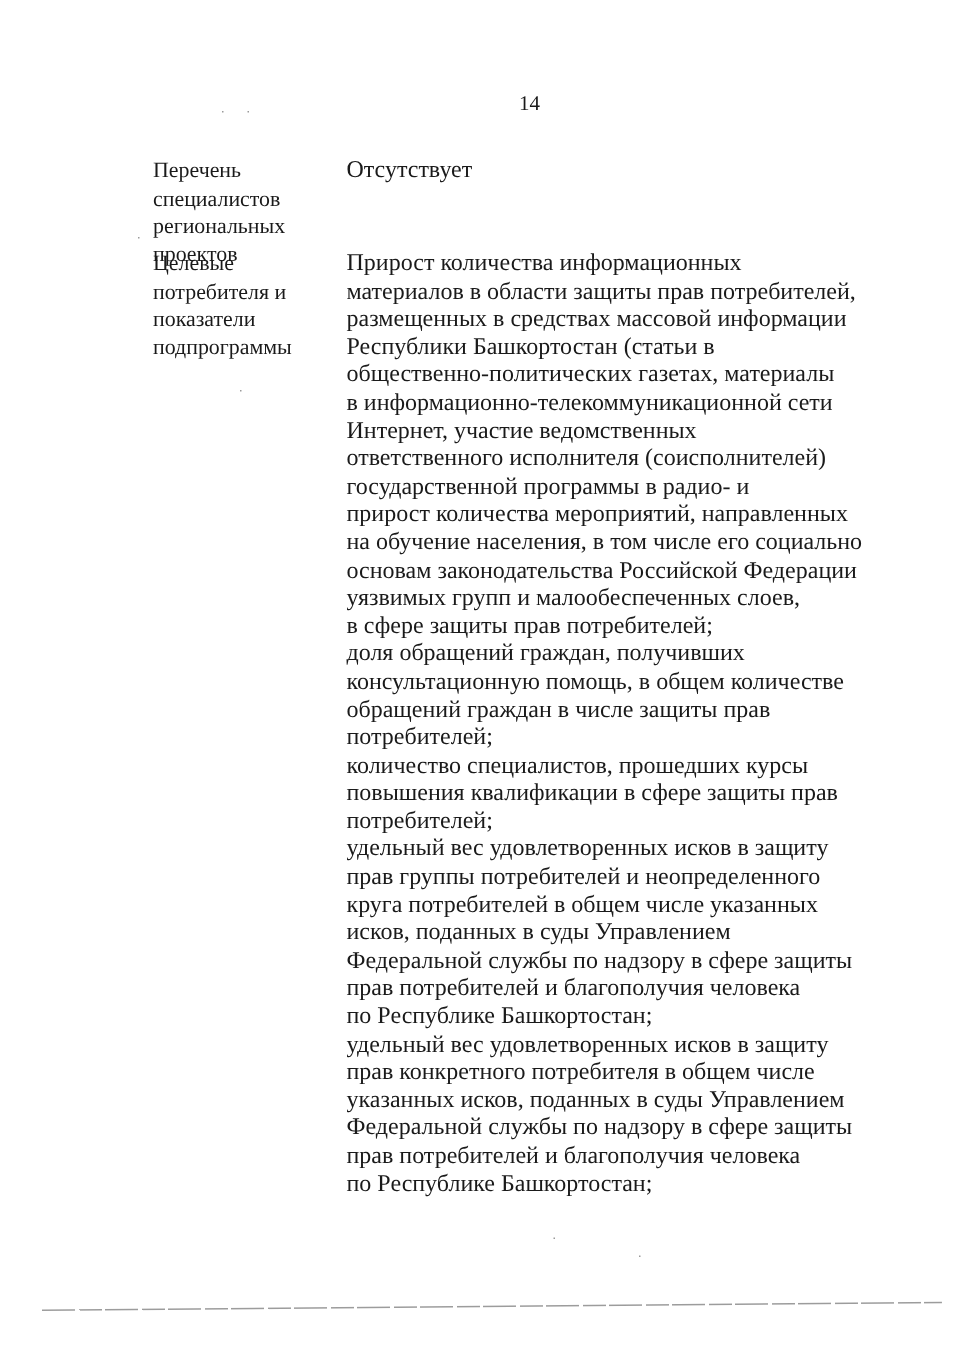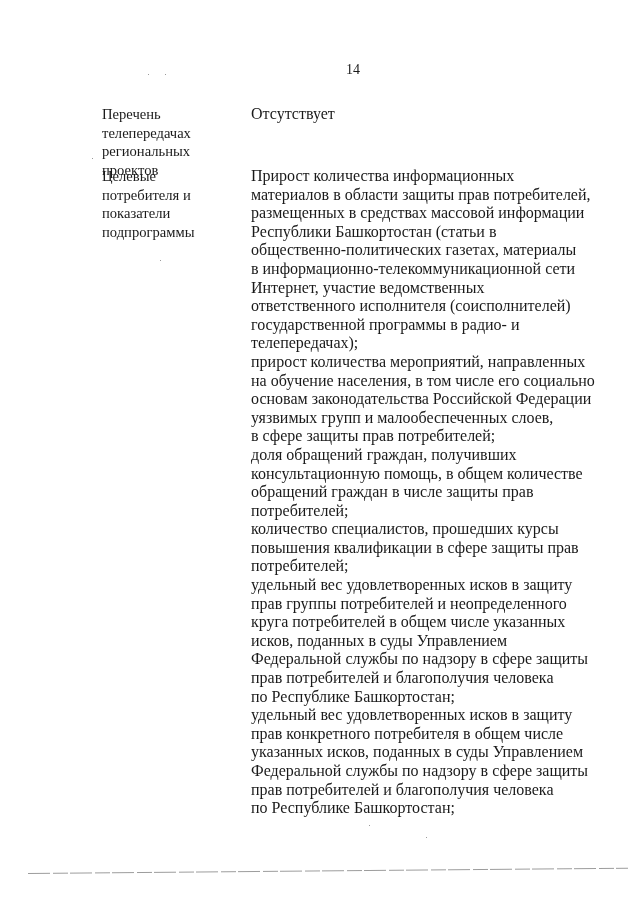--- a/index.html
+++ b/index.html
@@ -20,21 +20,20 @@
       top: 61px;
       left: 346px;
       font-size: 14px;
       line-height: 18px;
     }
     .row {
       position: absolute;
       left: 102px;
       width: 480px;
       display: flex;
-      gap: 20px;
     }
     .row-label {
       width: 129px;
       flex: 0 0 129px;
       font-size: 14.6px;
       line-height: 18.6px;
     }
     .row-value {
       flex: 1 1 auto;
       font-size: 16px;
@@ -64,21 +63,21 @@
 </head>
 <body>
 
 <div>
 
   <div class="page-number">14</div>
 
   <div class="row" id="row-projects">
     <div class="row-label">
       <span class="ln">Перечень</span>
-      <span class="ln">телепередачах</span>
+      <span class="ln">специалистов</span>
       <span class="ln">региональных</span>
       <span class="ln">проектов</span>
     </div>
     <div class="row-value">
       <span class="ln">Отсутствует</span>
     </div>
   </div>
 
   <div class="row" id="row-indicators">
     <div class="row-label">
@@ -90,21 +89,20 @@
     <div class="row-value">
       <span class="ln">Прирост количества информационных</span>
       <span class="ln">материалов в области защиты прав потребителей,</span>
       <span class="ln">размещенных в средствах массовой информации</span>
       <span class="ln">Республики Башкортостан (статьи в</span>
       <span class="ln">общественно-политических газетах, материалы</span>
       <span class="ln">в информационно-телекоммуникационной сети</span>
       <span class="ln">Интернет, участие ведомственных</span>
       <span class="ln">ответственного исполнителя (соисполнителей)</span>
       <span class="ln">государственной программы в радио- и</span>
-      <span class="ln">телепередачах);</span>
       <span class="ln">прирост количества мероприятий, направленных</span>
       <span class="ln">на обучение населения, в том числе его социально</span>
       <span class="ln">основам законодательства Российской Федерации</span>
       <span class="ln">уязвимых групп и малообеспеченных слоев,</span>
       <span class="ln">в сфере защиты прав потребителей;</span>
       <span class="ln">доля обращений граждан, получивших</span>
       <span class="ln">консультационную помощь, в общем количестве</span>
       <span class="ln">обращений граждан в числе защиты прав</span>
       <span class="ln">потребителей;</span>
       <span class="ln">количество специалистов, прошедших курсы</span>

